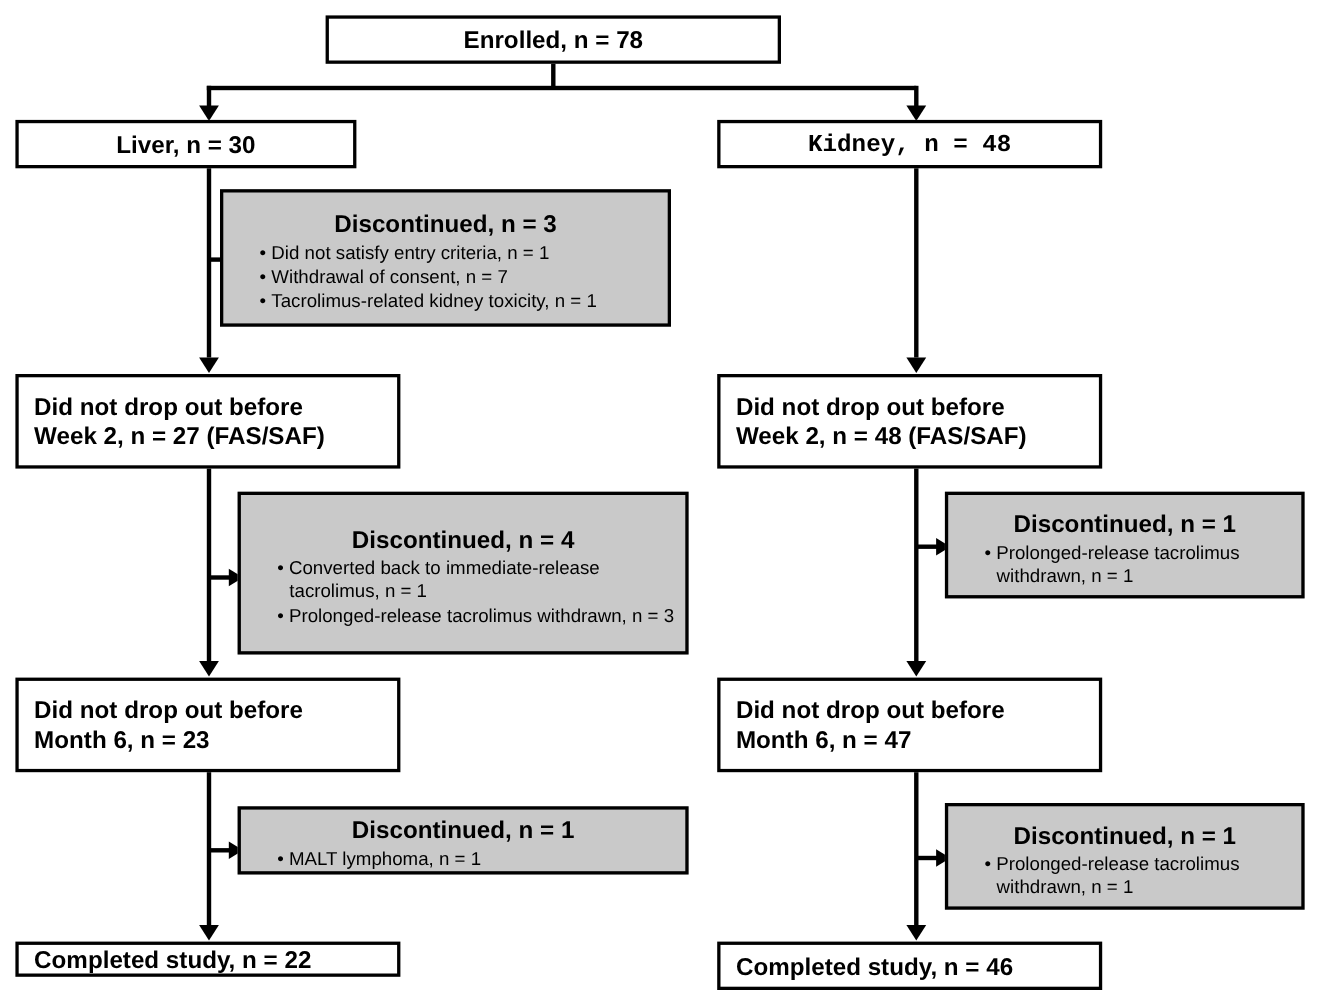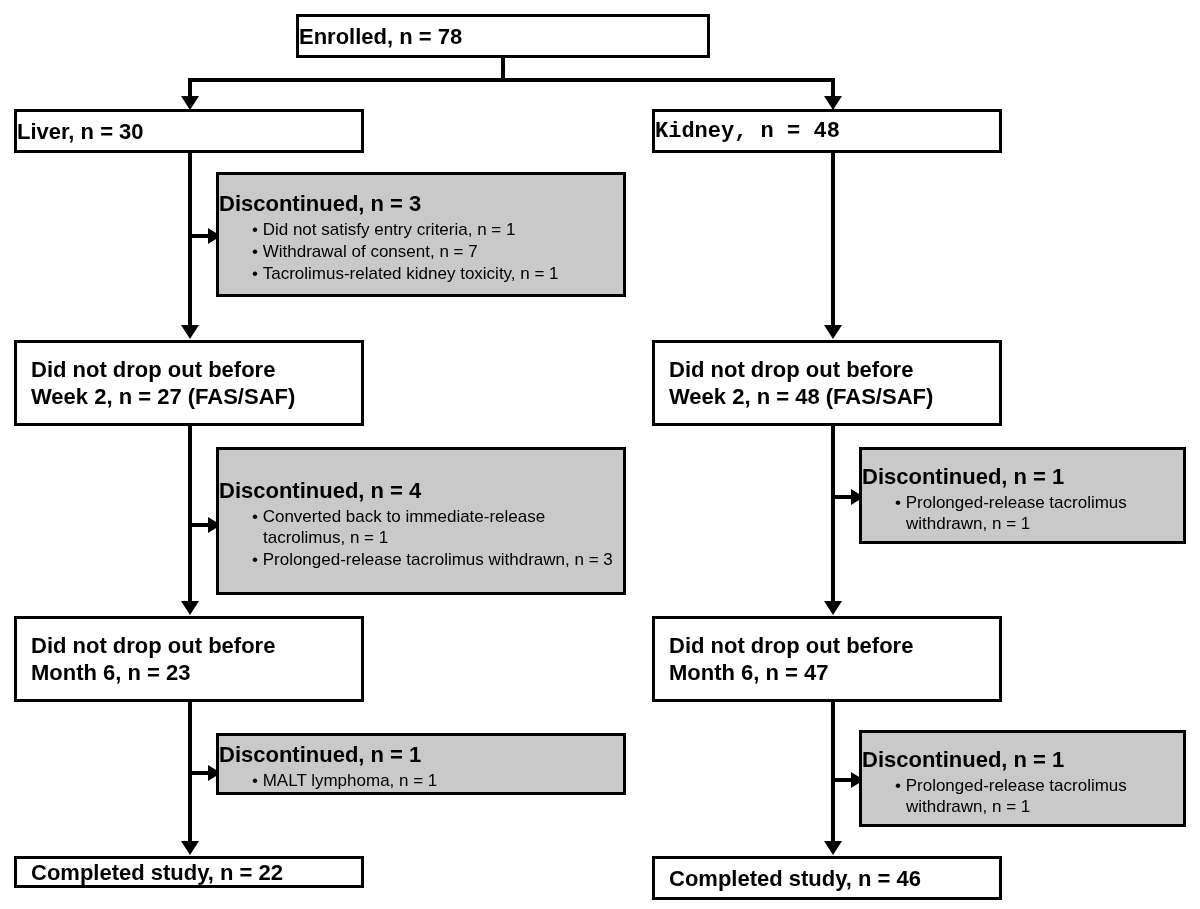--- a/index.html
+++ b/index.html
@@ -27,21 +27,21 @@
     flex-direction: column;
     justify-content: center;
   }
   .node.filled {
     background: #c9c9c9;
   }
   .node .title {
     font-weight: bold;
     font-size: 22px;
     line-height: 27px;
-    text-align: left;
+    text-align: center;
     white-space: pre-line;
   }
   .node .title.left {
     text-align: left;
     padding-left: 14px;
   }
   .node ul {
     margin: 2px 0 0 0;
     padding: 0 10px 0 33px;
     list-style: none;
@@ -92,37 +92,37 @@
     <div class="title">Enrolled, n = 78</div>
   </div>
 
   <div class="vline" style="left:501px; top:58px; height:22px;"></div>
   <div class="hline" style="left:188px; top:78px; width:645px;"></div>
   <div class="vline" style="left:188px; top:78px; height:20px;"></div>
   <div class="arrow-down" style="left:181px; top:96px;"></div>
   <div class="vline" style="left:831px; top:78px; height:20px;"></div>
   <div class="arrow-down" style="left:824px; top:96px;"></div>
 
-  <div class="node" style="left:14px; top:109px; width:350px; height:44px;">
+  <div class="node" style="left:14px; top:109px; width:310px; height:44px;">
     <div class="title">Liver, n = 30</div>
   </div>
   <div class="node" style="left:652px; top:109px; width:350px; height:44px;font-family:Liberation Mono, monospace;">
     <div class="title">Kidney, n = 48</div>
   </div>
 
   <div class="vline" style="left:188px; top:153px; height:172px;"></div>
   <div class="arrow-down" style="left:181px; top:325px;"></div>
 
   <div class="hline" style="left:190px; top:234px; width:22px;"></div>
   <div class="arrow-right" style="left:208px; top:228px;"></div>
 
   <div class="vline" style="left:831px; top:153px; height:172px;"></div>
   <div class="arrow-down" style="left:824px; top:325px;"></div>
 
-  <div class="node filled" style="left:216px; top:172px; width:410px; height:125px; padding-top:6px;">
+  <div class="node filled" style="left:200px; top:172px; width:410px; height:125px; padding-top:6px;">
     <div class="title">Discontinued, n = 3</div>
     <ul>
       <li>Did not satisfy entry criteria, n = 1</li>
       <li>Withdrawal of consent, n = 7</li>
       <li>Tacrolimus-related kidney toxicity, n = 1</li>
     </ul>
   </div>
 
   <div class="node" style="left:14px; top:340px; width:350px; height:86px;">
     <div class="title left">Did not drop out before

